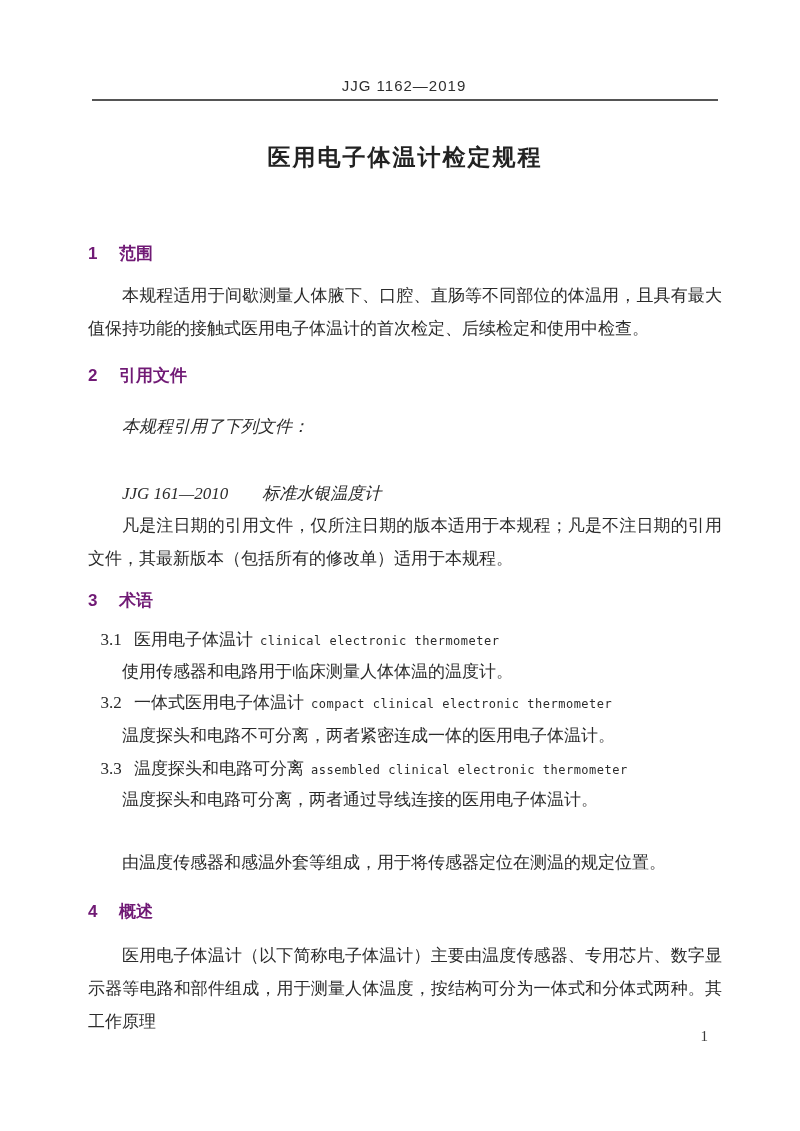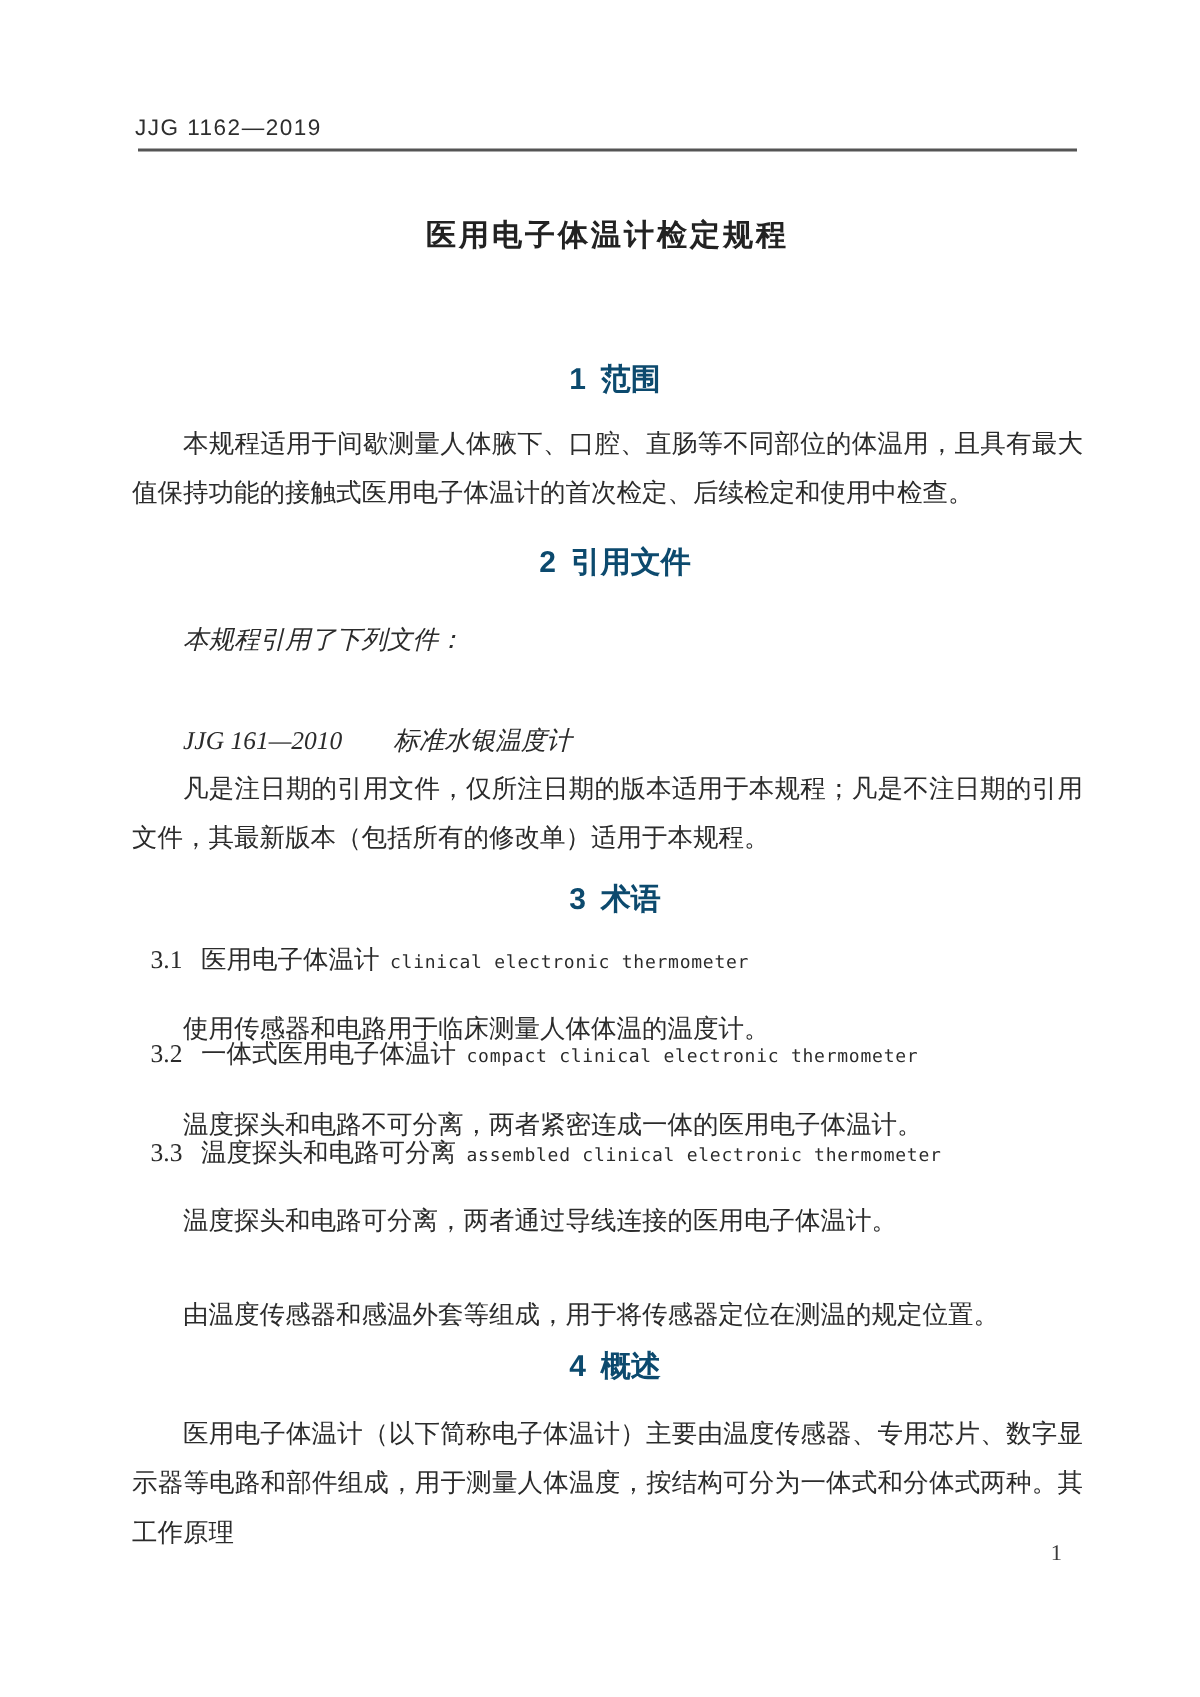--- a/index.html
+++ b/index.html
@@ -10,21 +10,21 @@
     background: #ffffff;
     overflow: hidden;
     font-family: "Liberation Serif", "DejaVu Serif", serif;
     color: #2b2b2b;
   }
   .running-header {
     position: absolute;
     top: 73px;
     left: 90px;
     width: 628px;
-    text-align: left;
+    text-align: center;
     font-family: "Liberation Sans", "DejaVu Sans", sans-serif;
     font-size: 15px;
     line-height: 25px;
     letter-spacing: 1px;
     color: #2e2e2e;
   }
   .header-rule {
     position: absolute;
     top: 99px;
     left: 92px;
@@ -34,55 +34,54 @@
   }
   .doc-title {
     position: absolute;
     top: 141px;
     left: 88px;
     width: 634px;
     margin: 0;
     text-align: center;
     font-family: "Liberation Sans", "DejaVu Sans", sans-serif;
     font-weight: bold;
-    font-size: 20px;
+    font-size: 23px;
     line-height: 33px;
     letter-spacing: 2px;
     color: #222222;
   }
   .block {
     position: absolute;
     left: 88px;
     width: 634px;
     margin: 0;
     font-size: 17px;
     line-height: 33px;
   }
   .sec-heading {
     font-family: "Liberation Sans", "DejaVu Sans", sans-serif;
     font-weight: bold;
-    font-size: 20px;
-    color: #0c4a6e;
-    text-align: center;
+    font-size: 17px;
+    color: #701a75;
   }
   .h-num { display: inline-block; min-width: 31px; }
   .para {
     text-align: justify;
     text-indent: 2em;
   }
   .indented { padding-left: 2em; font-style: italic; }
   .term-line { line-height: 32px; }
   .term-num { display: inline-block; min-width: 46px; text-align: center; }
   .term-en {
     font-family: "DejaVu Sans Mono", "Liberation Mono", monospace;
     font-size: 12px;
     margin-left: 7px;
     letter-spacing: 0.5px;
   }
-  .def-line { line-height: 32px; padding-left: 2em; margin-top: 14px; }
+  .def-line { line-height: 32px; padding-left: 2em; }
   .page-number {
     position: absolute;
     top: 1027px;
     left: 88px;
     width: 620px;
     text-align: right;
     font-size: 15px;
     line-height: 18px;
     color: #3a3a3a;
   }

